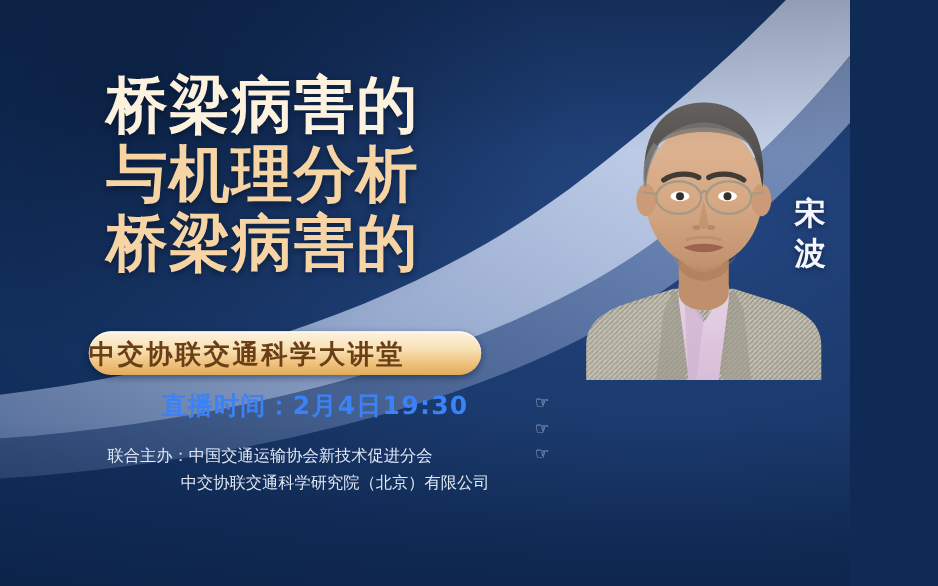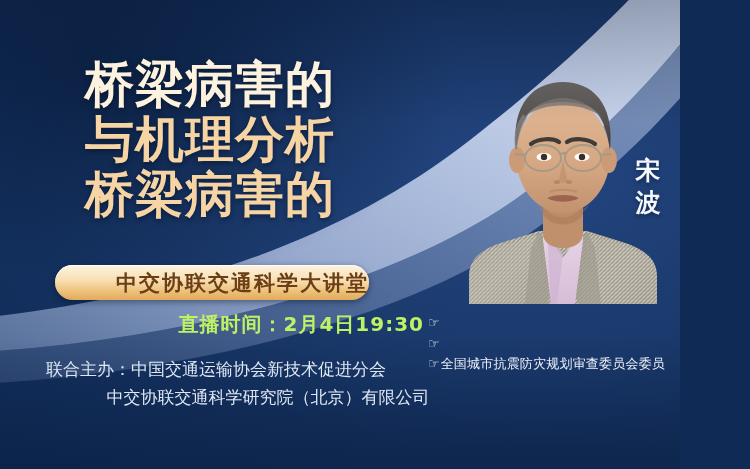--- a/index.html
+++ b/index.html
@@ -66,60 +66,61 @@
     font-size: 49px;
     font-weight: 700;
     white-space: nowrap;
   }
   .headline .hl-1 { color: #fdf2de; text-shadow: 0 2px 5px rgba(2,12,32,0.55); }
   .headline .hl-2 { color: #f6d4a4; text-shadow: 0 2px 5px rgba(2,12,32,0.55); margin-top: 4px; }
   .headline .hl-3 { color: #f6d4a4; text-shadow: 0 2px 5px rgba(2,12,32,0.55); margin-top: 4px; }
 
   .badge {
     position: absolute;
-    left: 55px;
+    left: 71px;
     top: 265px;
     width: 314px;
     height: 35px;
     border-radius: 20px;
     background: linear-gradient(180deg, #fdf3e0 0%, #f8e0b4 42%, #edbe75 78%, #e0ab5d 100%);
     box-shadow: 0 2px 6px rgba(3,14,34,0.45), inset 0 1px 0 rgba(255,255,255,0.85);
     display: flex;
     align-items: center;
-    justify-content: flex-end;
+    justify-content: flex-start;
   }
   .badge-text {
     font-size: 21px;
     font-weight: 700;
     color: #6b3f16;
     letter-spacing: 2px;
     white-space: nowrap;
   }
 
   .airtime {
     position: absolute;
     left: 0px;
     top: 311px;
     width: 424px;
-    text-align: right;
+    text-align: center;
     font-size: 20px;
     font-weight: 700;
-    color: #bef264;
+    color: #3b82f6;
     letter-spacing: 1px;
     white-space: nowrap;
+    padding-left: 40px;
   }
 
   .organizers {
     position: absolute;
     left: 0px;
     top: 355px;
     width: 432px;
     text-align: center;
     color: #dfe7f4;
-    font-size: 17px;
+    font-size: 13px;
     line-height: 1.65;
   }
   .organizers .org-line { white-space: nowrap; }
   .organizers .org-line-2 { padding-left: 104px; }
 
   
   .credentials {
     position: absolute;
     left: 428px;
     top: 313px;
@@ -294,17 +295,16 @@
 
   <div class="credentials">
     <div class="cred-row">
       <span class="cred-bullet">☞</span>
     </div>
     <div class="cred-row">
       <span class="cred-bullet">☞</span>
     </div>
     <div class="cred-row">
       <span class="cred-bullet">☞</span>
-      <span class="cred-label">全国城市抗震防灾规划审查委员会委员</span>
     </div>
   </div>
 
 </div>
 
 </body></html>

